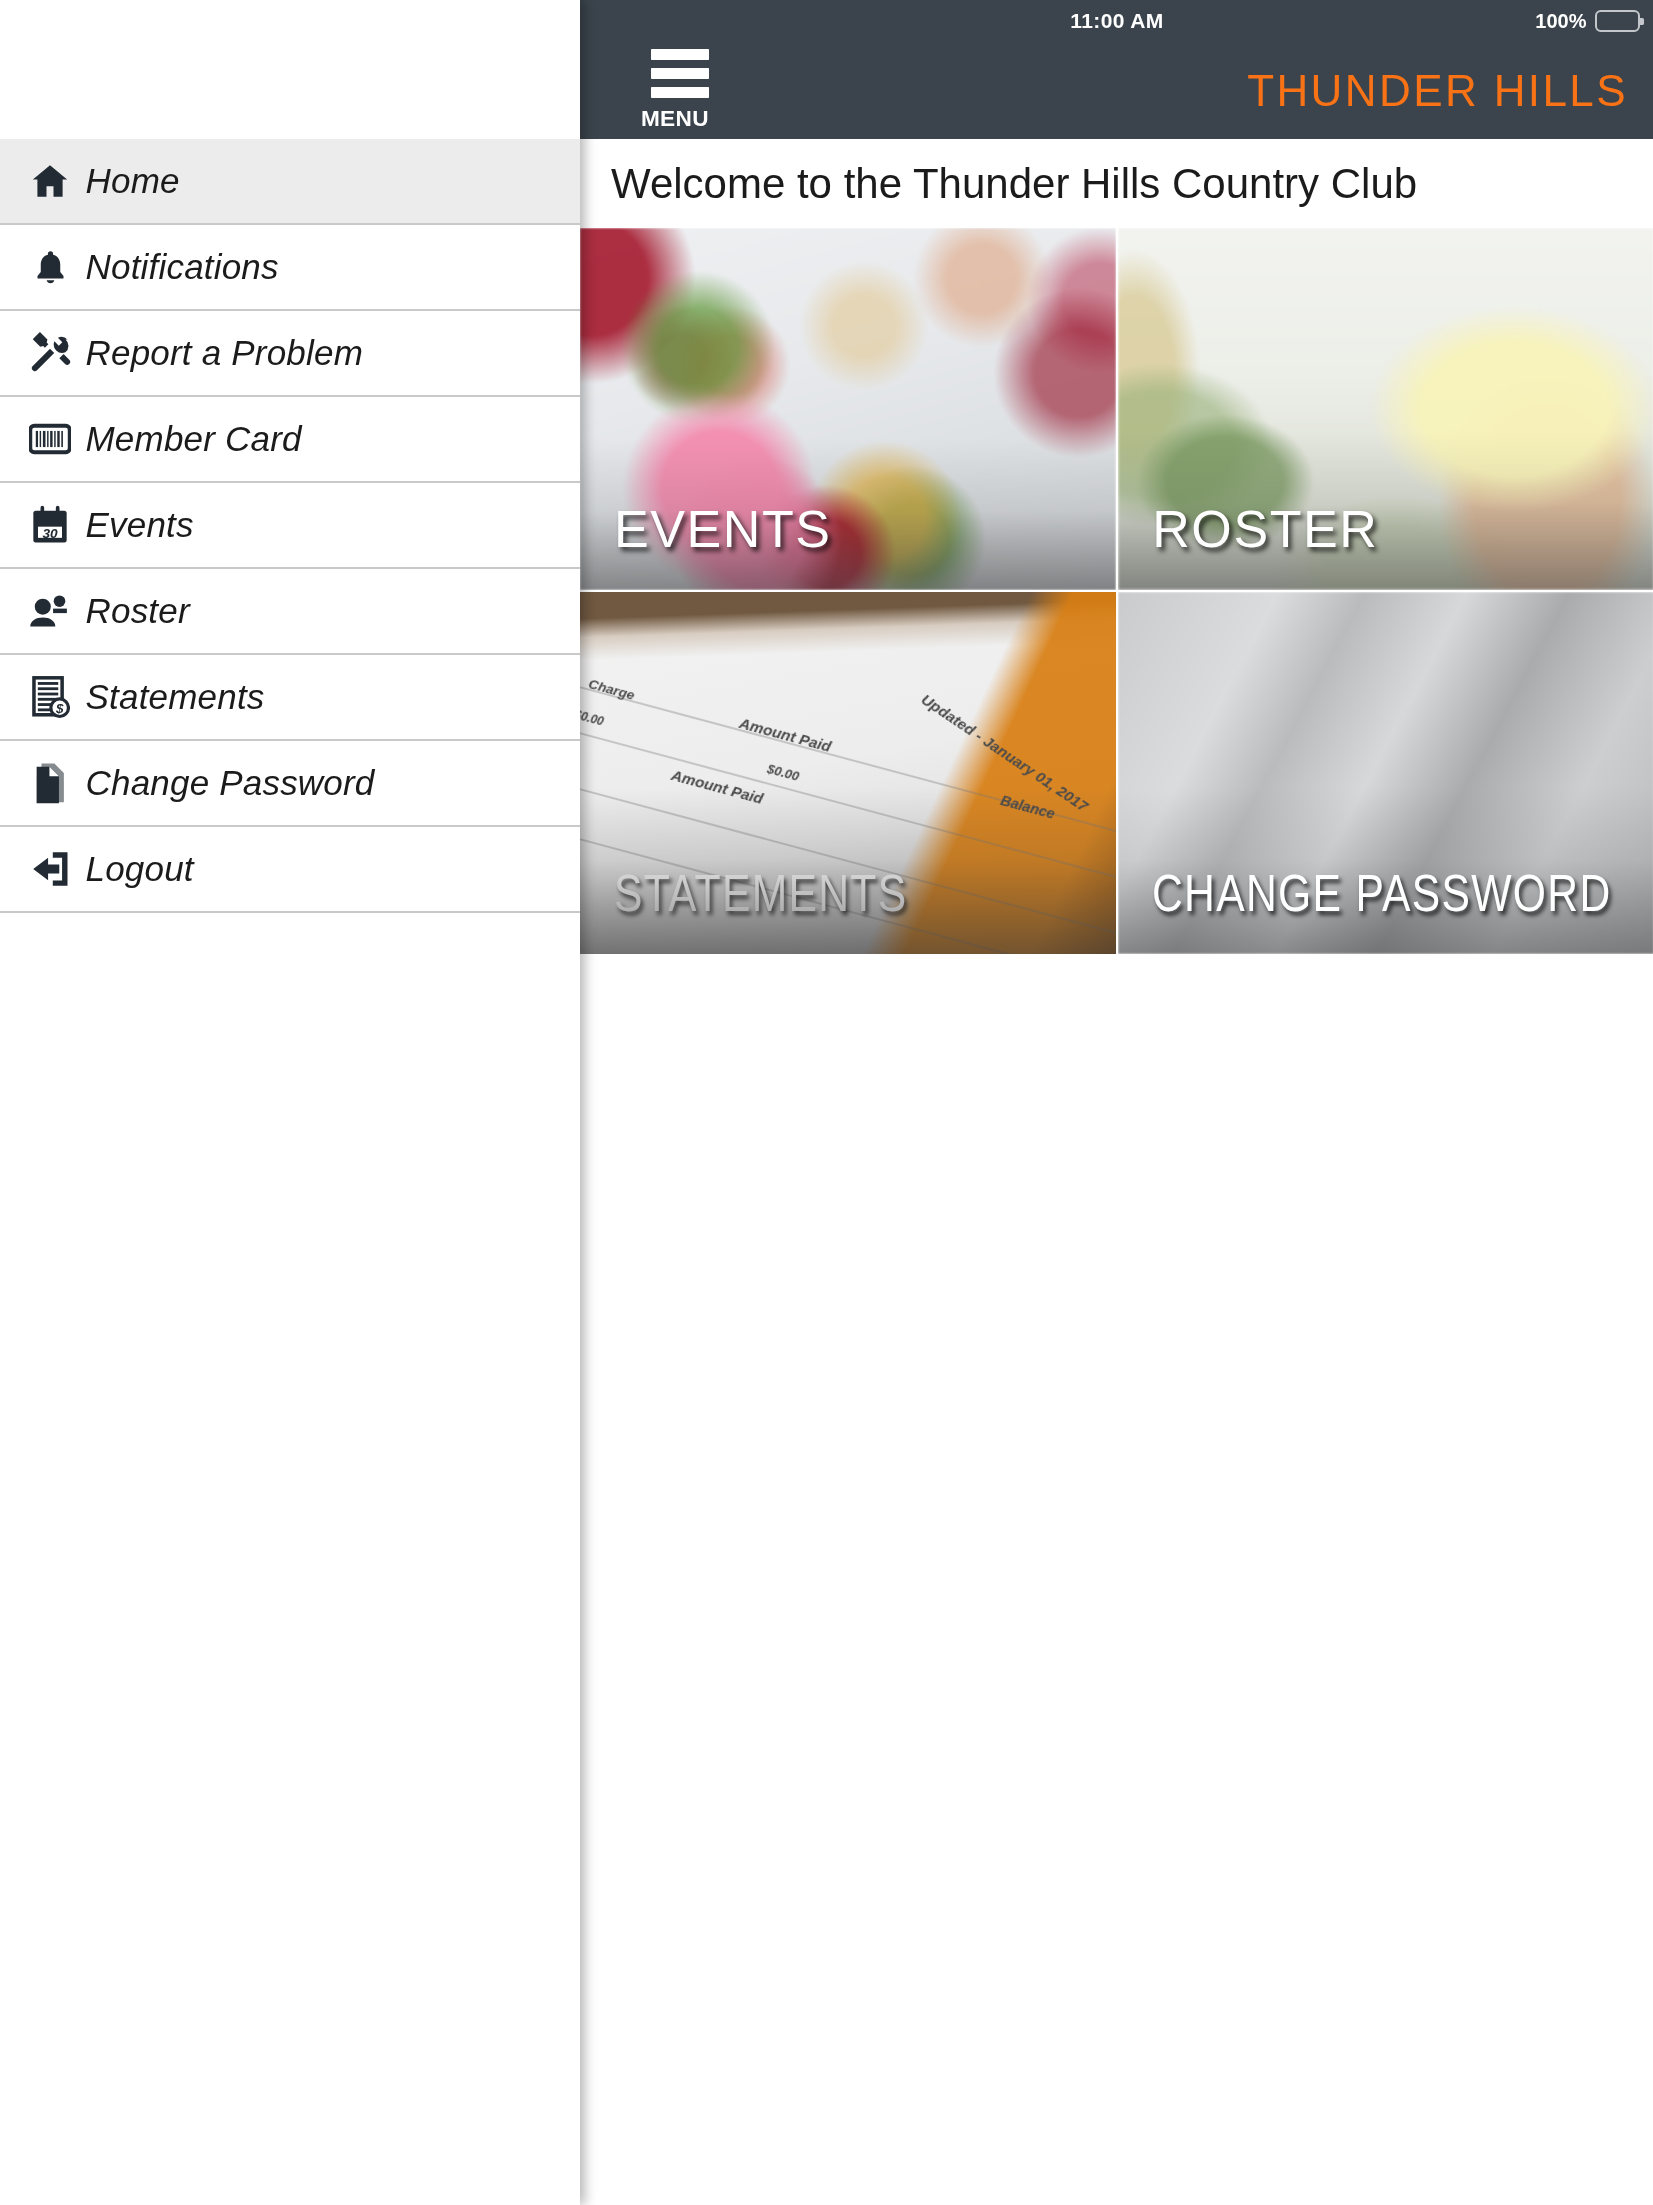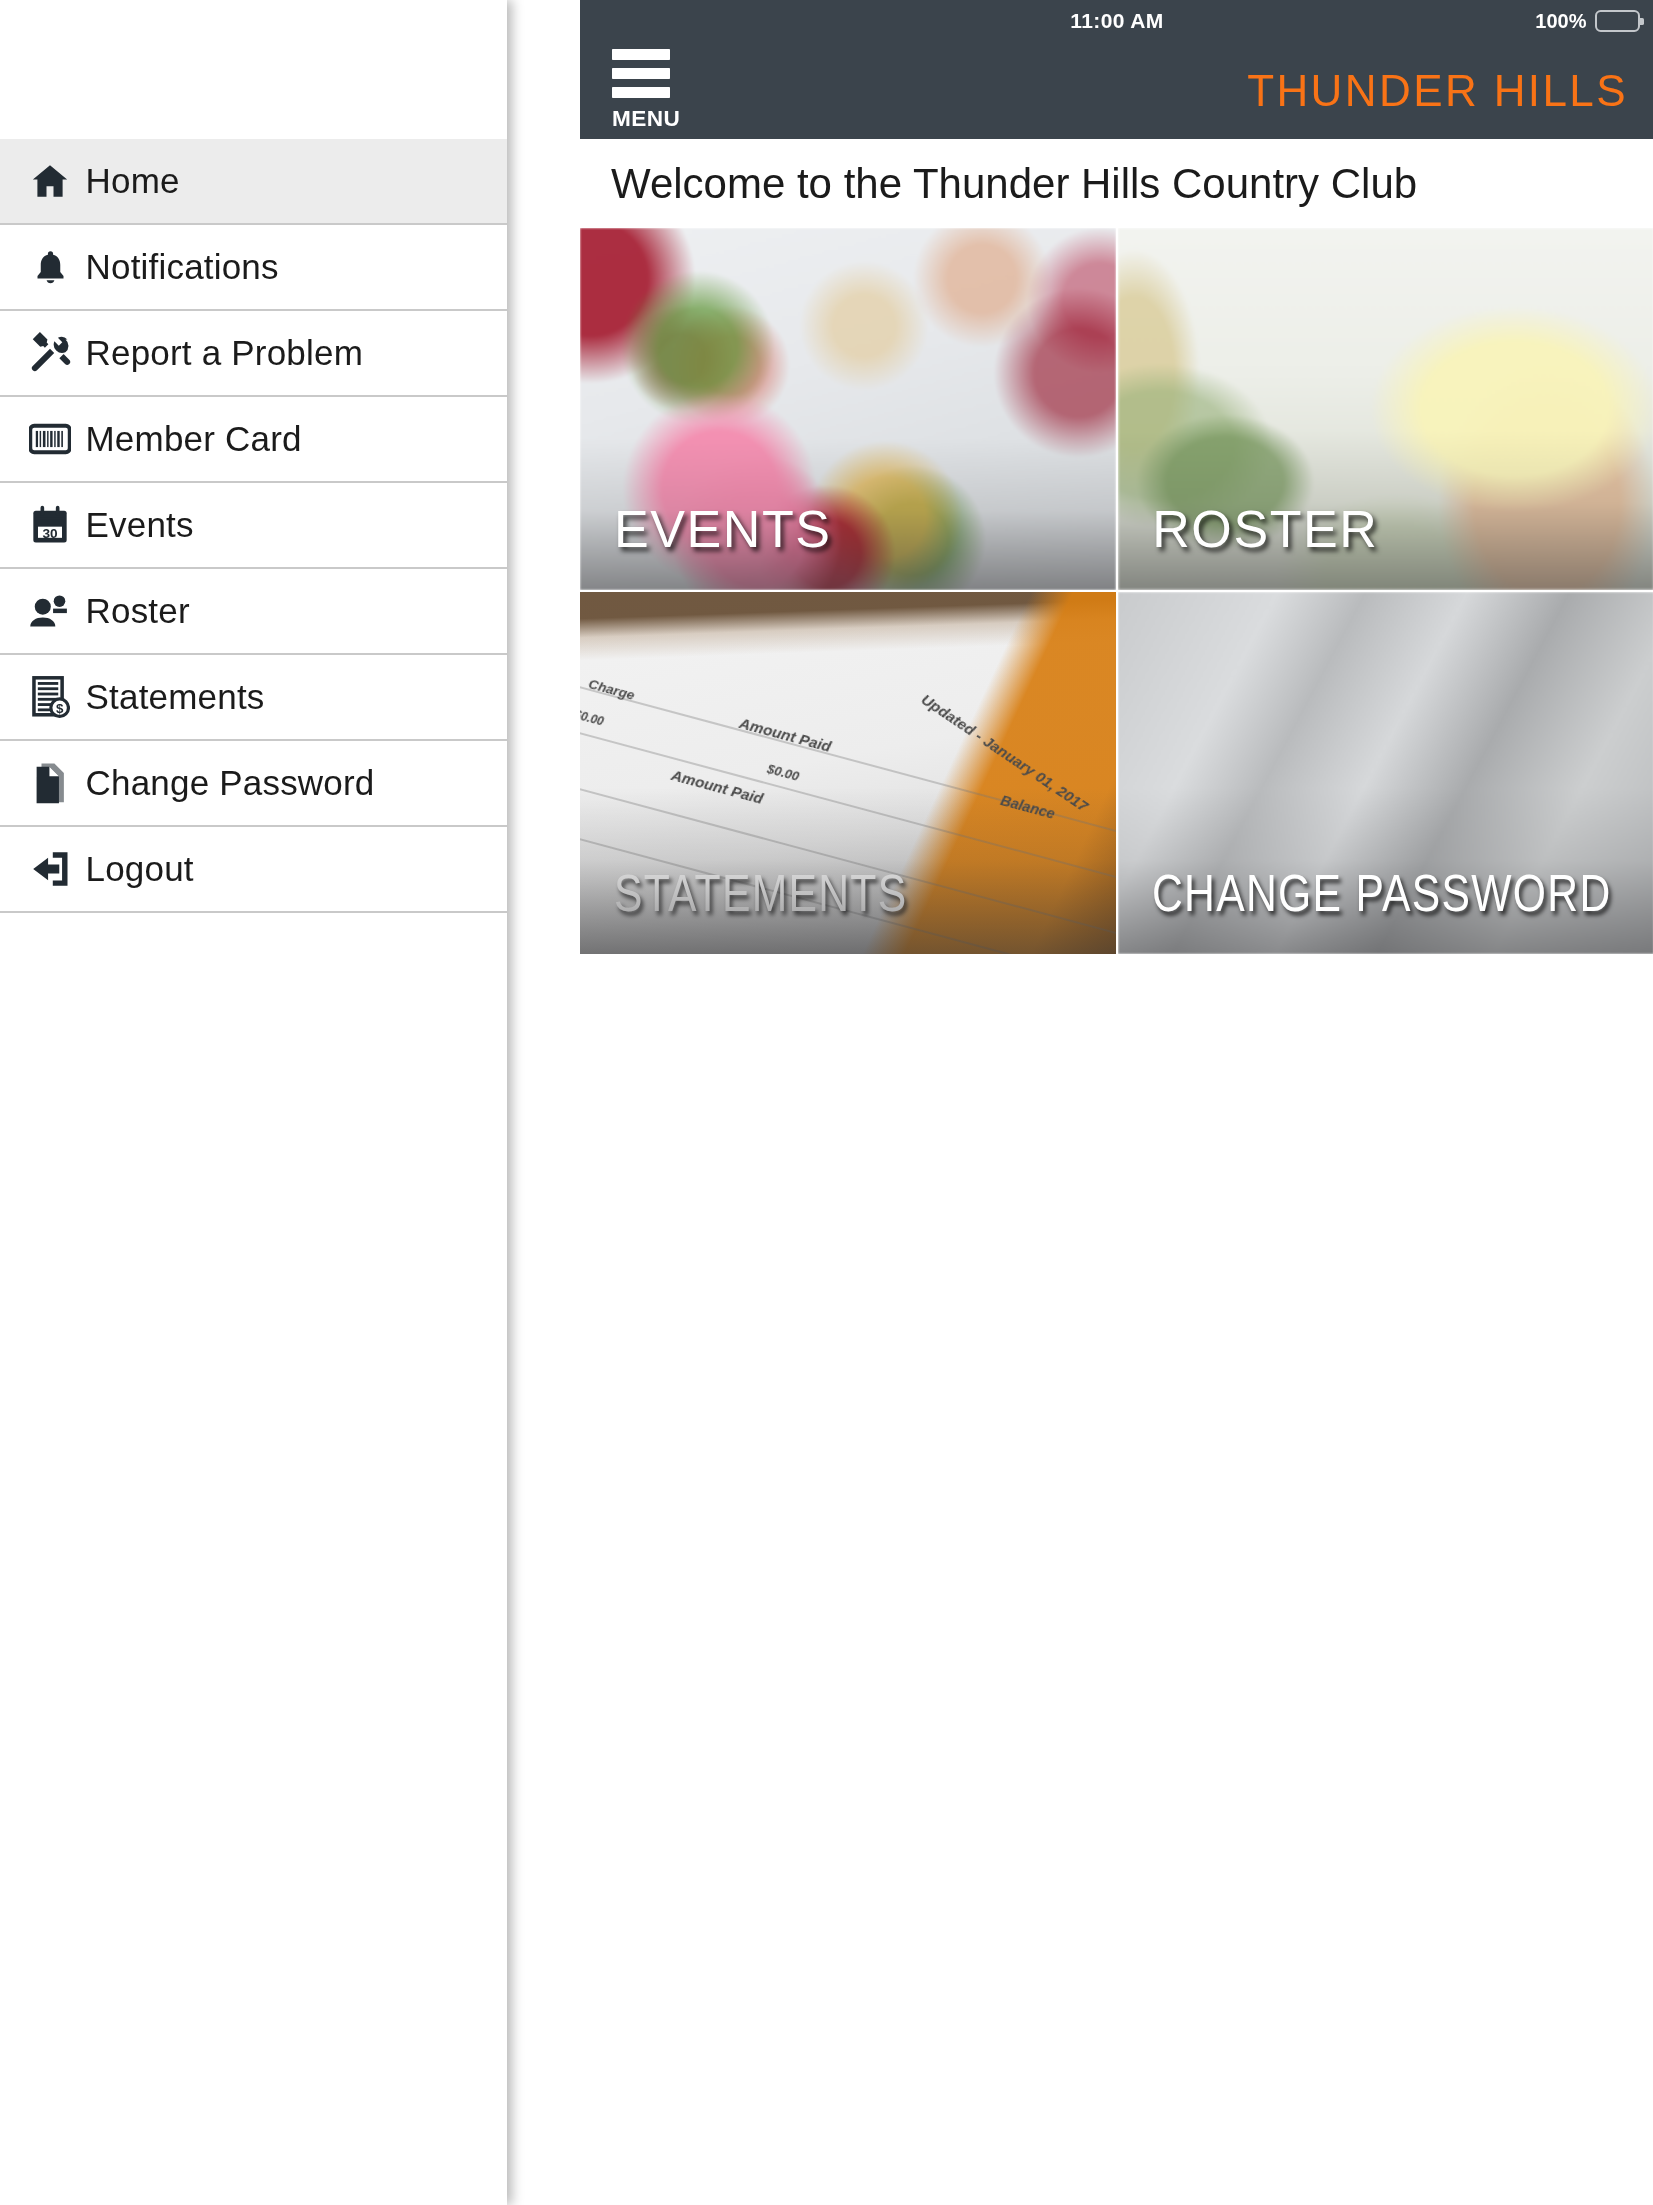--- a/index.html
+++ b/index.html
@@ -7,24 +7,25 @@
     width:1653px;height:2205px;
     background:#ffffff;
     font-family:"Liberation Sans", sans-serif;
     overflow:hidden;
     position:relative;
   }
 
   
   #sidebar{
     position:absolute;left:0;top:0;
-    width:507px;height:2205px;
+    width:580px;height:2205px;
     background:#ffffff;
     z-index:30;
     box-shadow:4.8px 0 11.3px rgba(0,0,0,0.28);
+    font-style:italic;
   }
   #sidebar-spacer{height:139px;background:#ffffff;}
   .nav-item{
     position:relative;
     height:86px;
     display:flex;align-items:center;
     background:#ffffff;
     border-bottom:2.4px solid #c9c9c9;
     box-sizing:border-box;
     padding-left:14.5px;
@@ -87,23 +88,23 @@
   }
 
   
   #navbar{
     position:relative;
     height:97px;
     background:#3b444c;
     display:flex;align-items:center;
   }
   #menu-button{
-    position:absolute;left:32px;top:6.5px;
+    position:absolute;left:40px;top:6.5px;
     width:89px;
-    display:flex;flex-direction:column;align-items:flex-start;
+    display:flex;flex-direction:column;align-items:flex-end;
     cursor:pointer;
   }
   .burger-bar{
     width:58px;height:11.3px;background:#ffffff;margin-bottom:8px;border-radius:0.8px;
   }
   .burger-bar:last-of-type{margin-bottom:2.4px;}
   #menu-label{
     color:#ffffff;font-size:22.6px;font-weight:bold;letter-spacing:0.4px;
   }
   #navbar-title{

